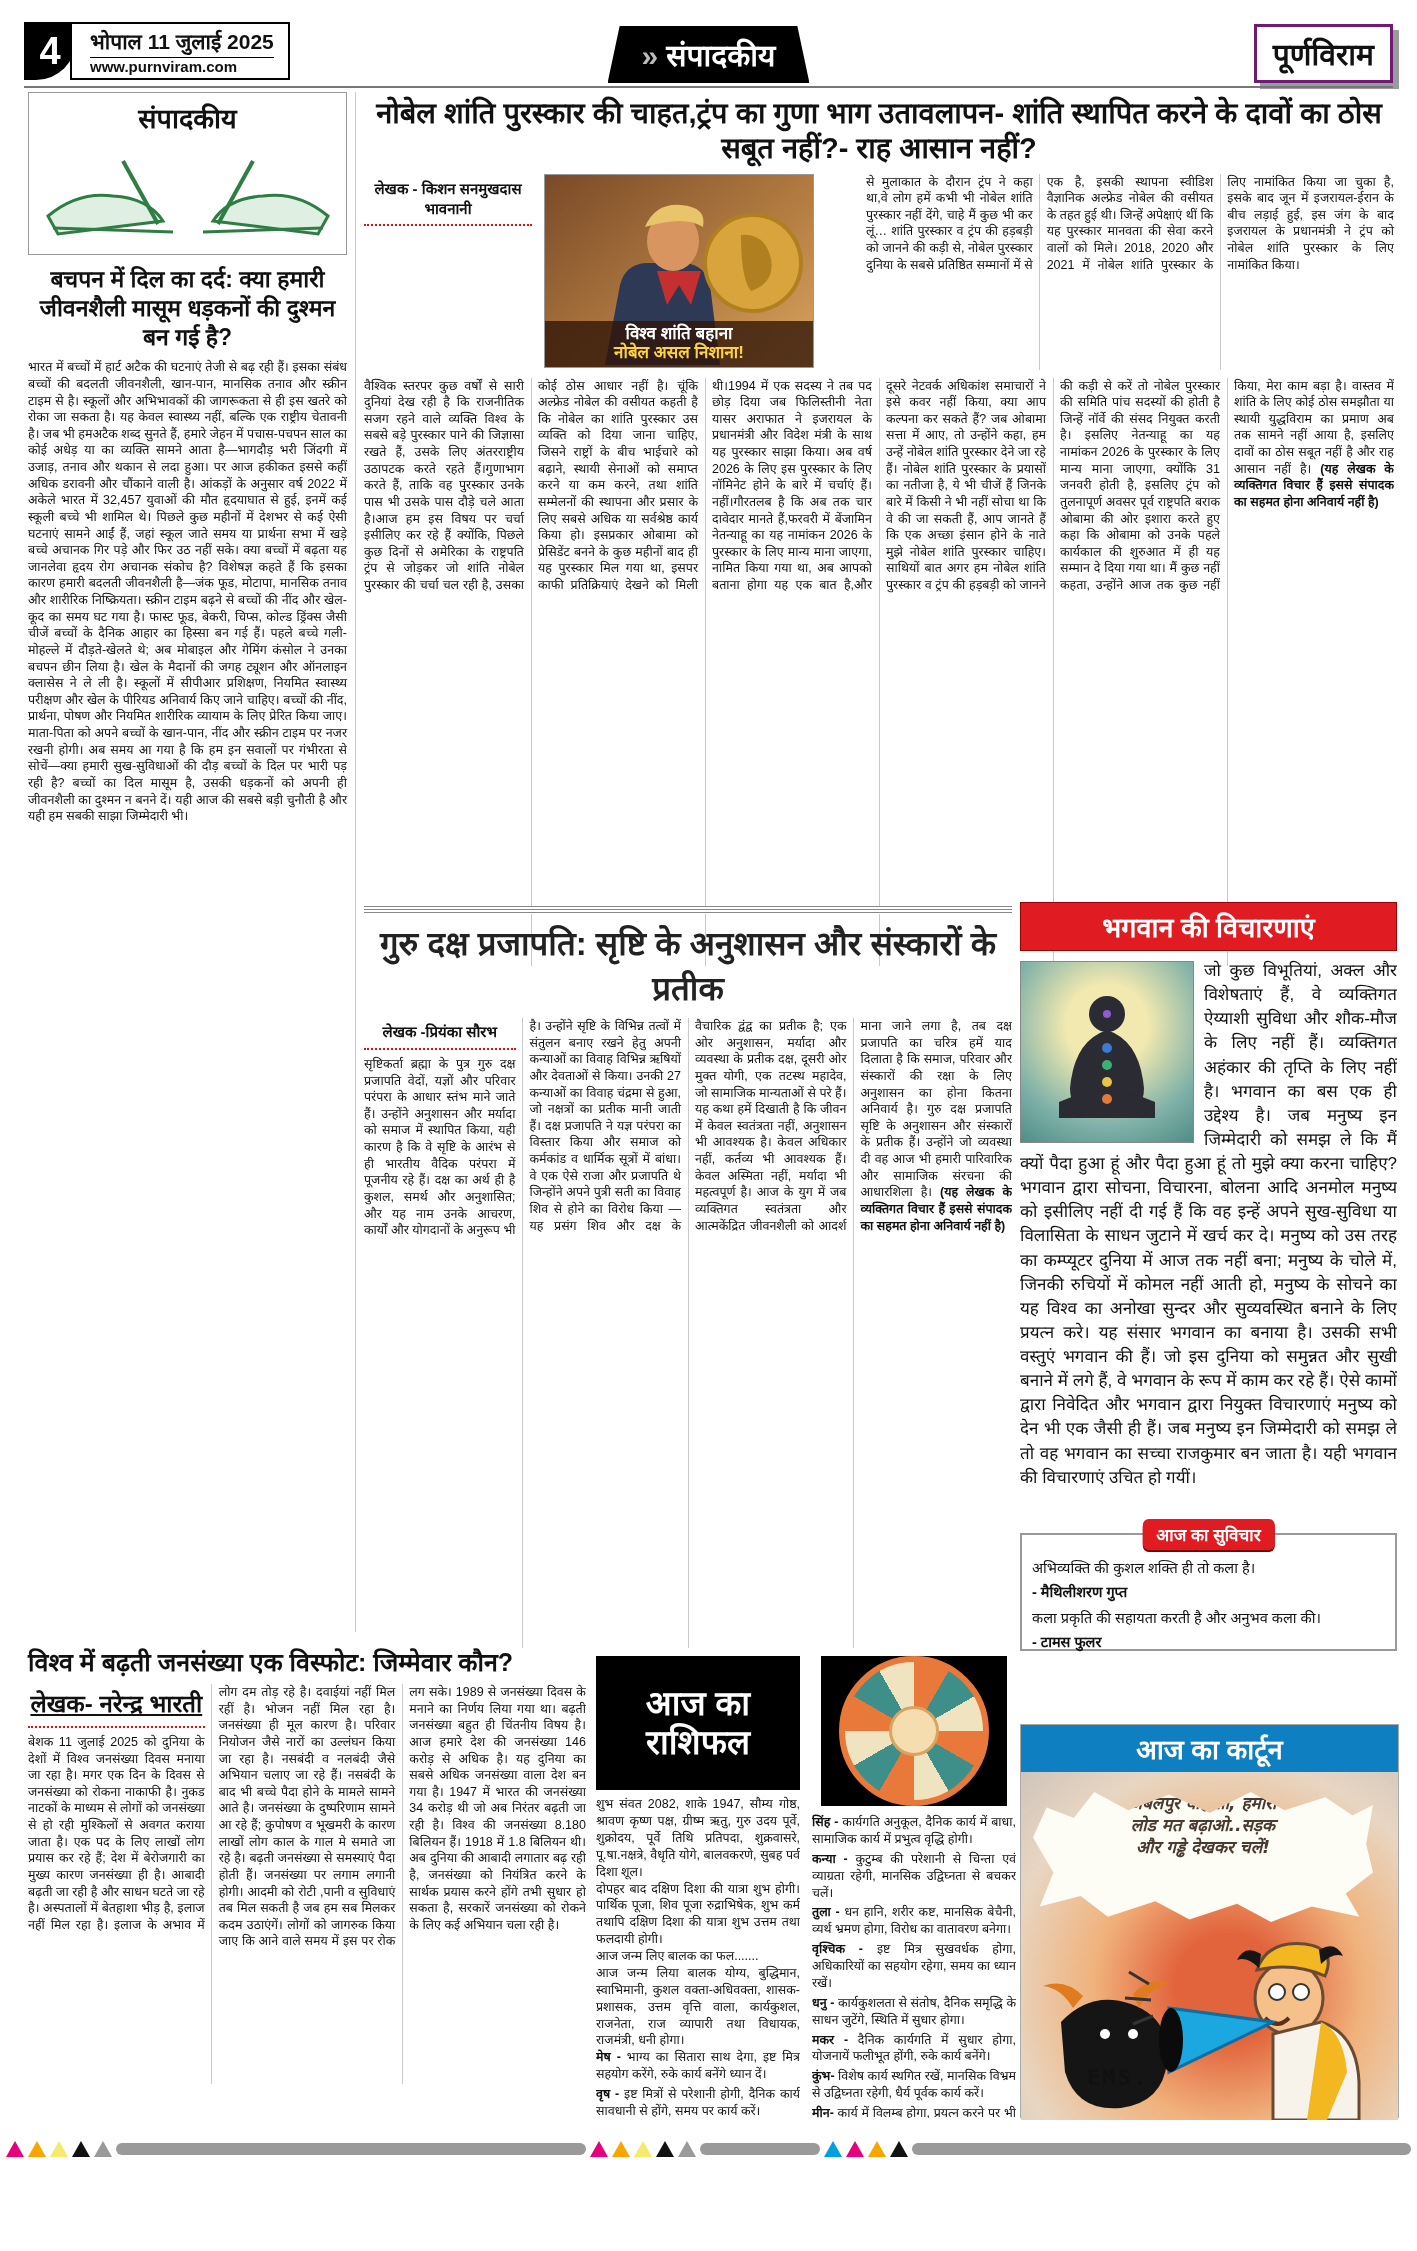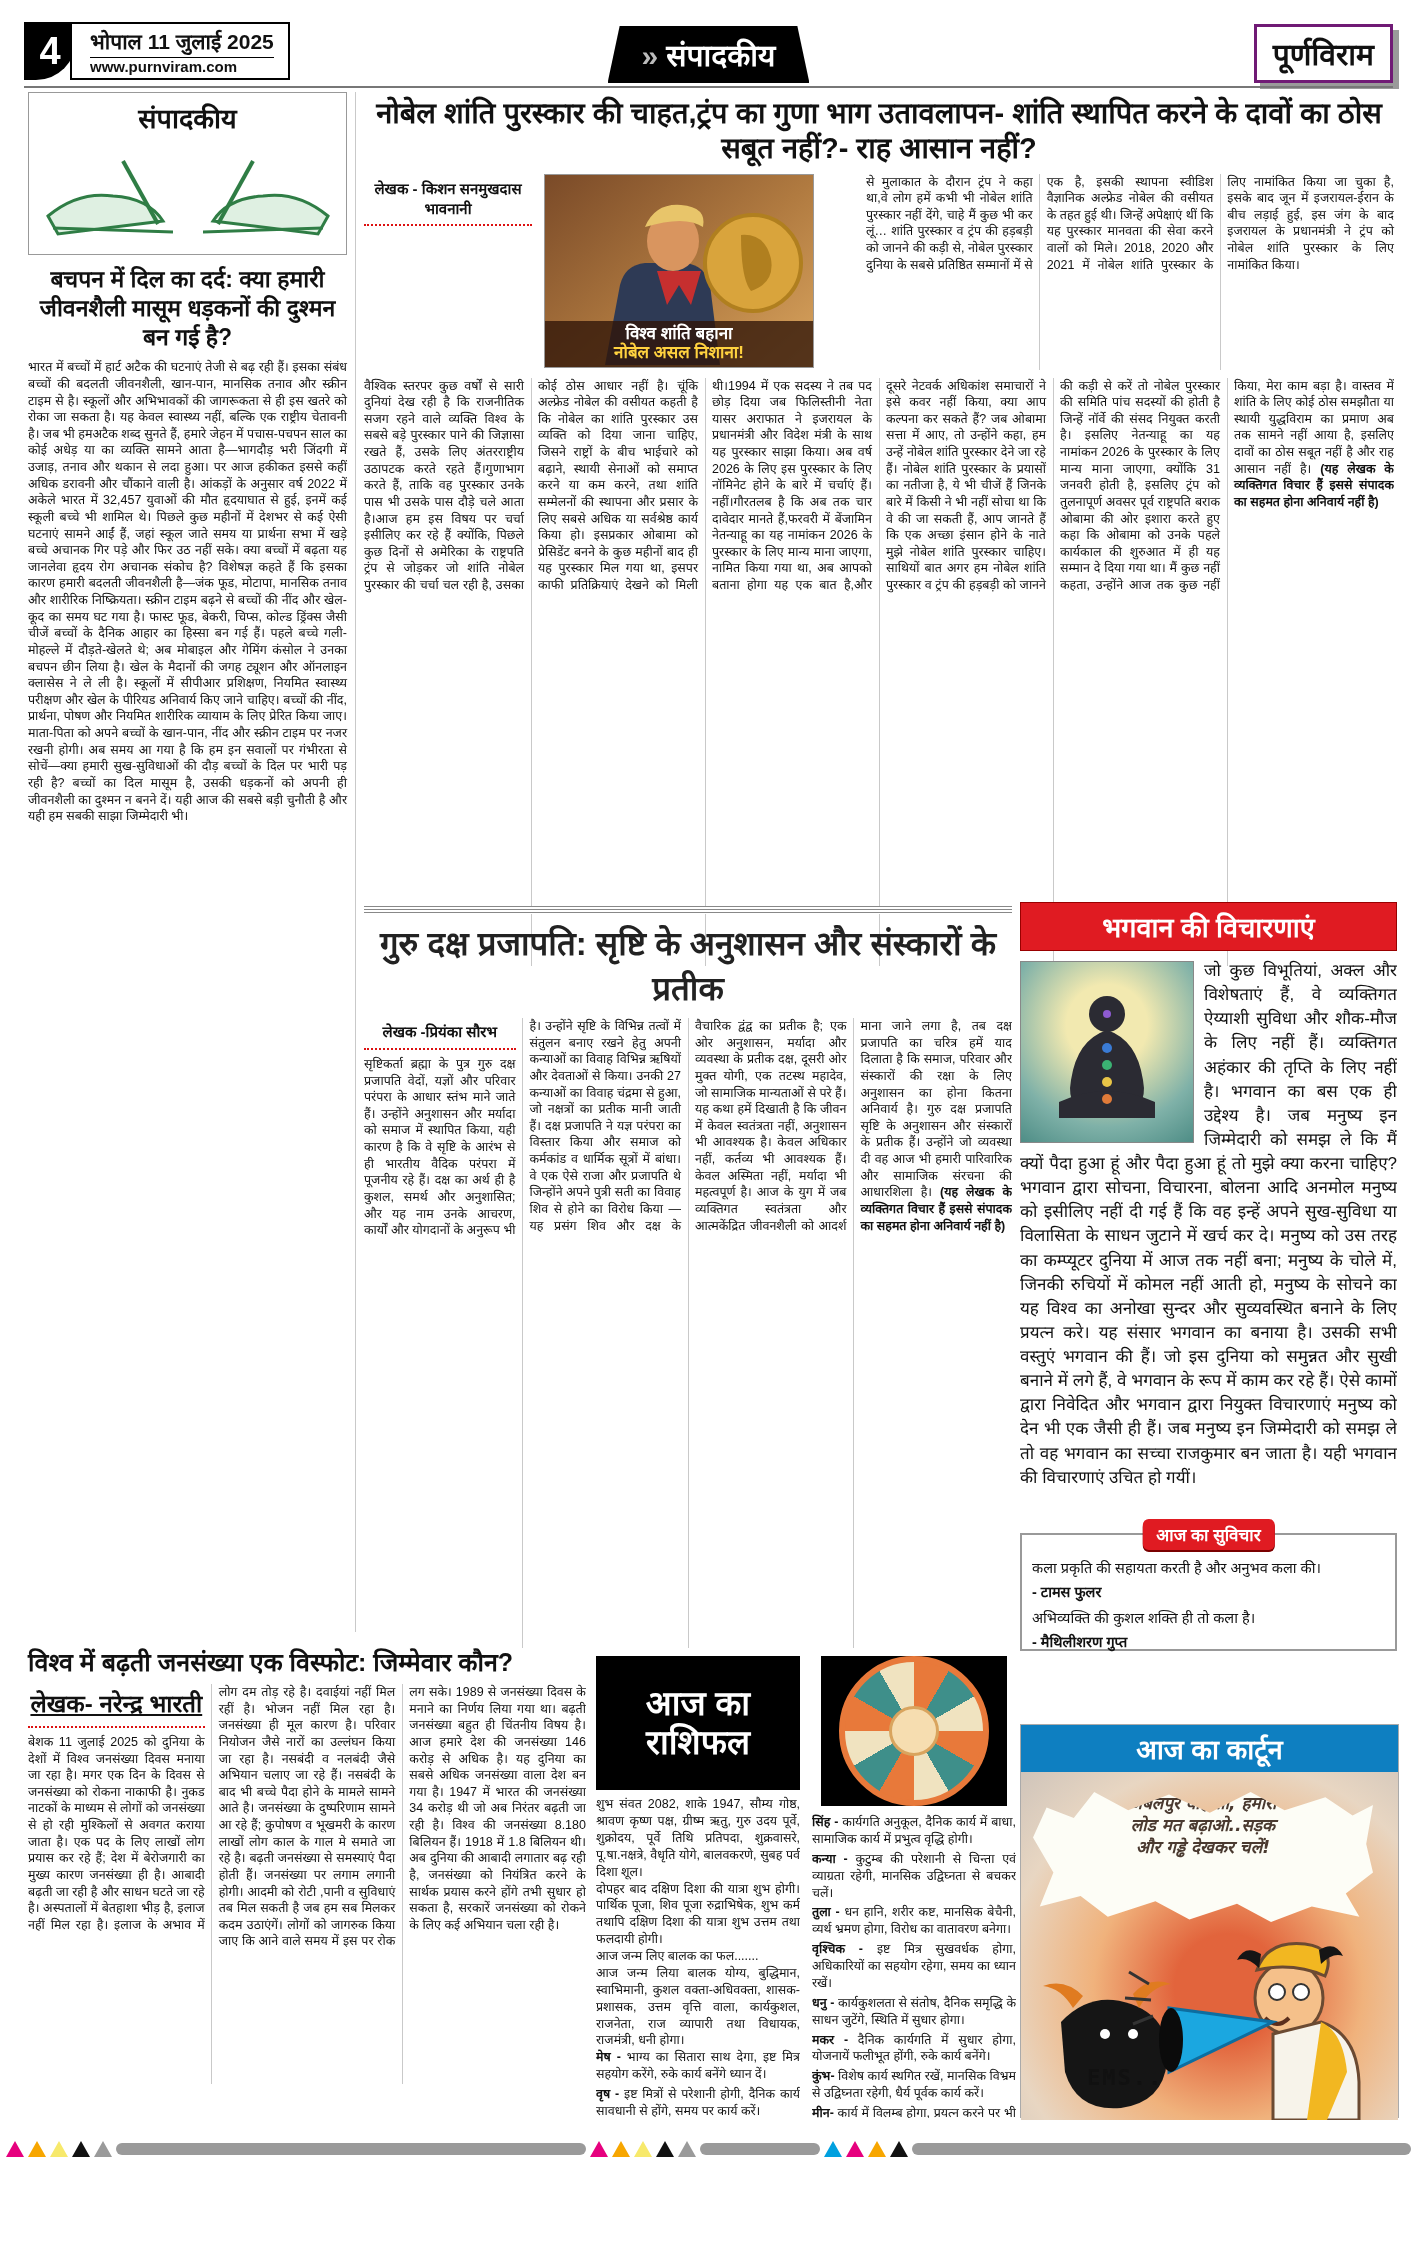--- a/index.html
+++ b/index.html
@@ -191,27 +191,27 @@
           <circle cx="86" cy="137" r="5" fill="#e07b39"></circle>
         </svg>
       </div>
       <span>जो कुछ विभूतियां, अक्ल और विशेषताएं हैं, वे व्यक्तिगत ऐय्याशी सुविधा और शौक-मौज के लिए नहीं हैं। व्यक्तिगत अहंकार की तृप्ति के लिए नहीं है। भगवान का बस एक ही उद्देश्य है। जब मनुष्य इन जिम्मेदारी को समझ ले कि मैं क्यों पैदा हुआ हूं और पैदा हुआ हूं तो मुझे क्या करना चाहिए? भगवान द्वारा सोचना, विचारना, बोलना आदि अनमोल मनुष्य को इसीलिए नहीं दी गई हैं कि वह इन्हें अपने सुख-सुविधा या विलासिता के साधन जुटाने में खर्च कर दे। मनुष्य को उस तरह का कम्प्यूटर दुनिया में आज तक नहीं बना; मनुष्य के चोले में, जिनकी रुचियों में कोमल नहीं आती हो, मनुष्य के सोचने का यह विश्व का अनोखा सुन्दर और सुव्यवस्थित बनाने के लिए प्रयत्न करे। यह संसार भगवान का बनाया है। उसकी सभी वस्तुएं भगवान की हैं। जो इस दुनिया को समुन्नत और सुखी बनाने में लगे हैं, वे भगवान के रूप में काम कर रहे हैं। ऐसे कामों द्वारा निवेदित और भगवान द्वारा नियुक्त विचारणाएं मनुष्य को देन भी एक जैसी ही हैं। जब मनुष्य इन जिम्मेदारी को समझ ले तो वह भगवान का सच्चा राजकुमार बन जाता है। यही भगवान की विचारणाएं उचित हो गयीं।</span>
     </div>
     <div class="suvichar">
       <div class="suvichar-badge">आज का सुविचार</div>
       <div>
 
           <div class="quote">
+            <span>अभिव्यक्ति की कुशल शक्ति ही तो कला है।</span>
+            <span class="author">- मैथिलीशरण गुप्त</span>
+          </div>
+
+          <div class="quote">
             <span>कला प्रकृति की सहायता करती है और अनुभव कला की।</span>
             <span class="author">- टामस फुलर</span>
-          </div>
-
-          <div class="quote">
-            <span>अभिव्यक्ति की कुशल शक्ति ही तो कला है।</span>
-            <span class="author">- मैथिलीशरण गुप्त</span>
           </div>
         </div>
     </div>
   </aside>
 
   <article class="pop">
     <h2 class="pop-headline">विश्व में बढ़ती जनसंख्या एक विस्फोट: जिम्मेवार कौन?</h2>
     <div class="pop-body cols3 body-text">
       <div class="byline pop-byline">लेखक- नरेन्द्र भारती</div>
       <span>बेशक 11 जुलाई 2025 को दुनिया के देशों में विश्व जनसंख्या दिवस मनाया जा रहा है। मगर एक दिन के दिवस से जनसंख्या को रोकना नाकाफी है। नुकड नाटकों के माध्यम से लोगों को जनसंख्या से हो रही मुश्किलों से अवगत कराया जाता है। एक पद के लिए लाखों लोग प्रयास कर रहे हैं; देश में बेरोजगारी का मुख्य कारण जनसंख्या ही है। आबादी बढ़ती जा रही है और साधन घटते जा रहे है। अस्पतालों में बेतहाशा भीड़ है, इलाज नहीं मिल रहा है। इलाज के अभाव में लोग दम तोड़ रहे है। दवाईयां नहीं मिल रहीं है। भोजन नहीं मिल रहा है। जनसंख्या ही मूल कारण है। परिवार नियोजन जैसे नारों का उल्लंघन किया जा रहा है। नसबंदी व नलबंदी जैसे अभियान चलाए जा रहे हैं। नसबंदी के बाद भी बच्चे पैदा होने के मामले सामने आते है। जनसंख्या के दुष्परिणाम सामने आ रहे हैं; कुपोषण व भूखमरी के कारण लाखों लोग काल के गाल मे समाते जा रहे है। बढ़ती जनसंख्या से समस्याएं पैदा होती हैं। जनसंख्या पर लगाम लगानी होगी। आदमी को रोटी ,पानी व सुविधाएं तब मिल सकती है जब हम सब मिलकर कदम उठाएंगें। लोगों को जागरुक किया जाए कि आने वाले समय में इस पर रोक लग सके। 1989 से जनसंख्या दिवस के मनाने का निर्णय लिया गया था। बढ़ती जनसंख्या बहुत ही चिंतनीय विषय है। आज हमारे देश की जनसंख्या 146 करोड़ से अधिक है। यह दुनिया का सबसे अधिक जनसंख्या वाला देश बन गया है। 1947 में भारत की जनसंख्या 34 करोड़ थी जो अब निरंतर बढ़ती जा रही है। विश्व की जनसंख्या 8.180 बिलियन हैं। 1918 में 1.8 बिलियन थी। अब दुनिया की आबादी लगातार बढ़ रही है, जनसंख्या को नियंत्रित करने के सार्थक प्रयास करने होंगे तभी सुधार हो सकता है, सरकारें जनसंख्या को रोकने के लिए कई अभियान चला रही है।</span>

